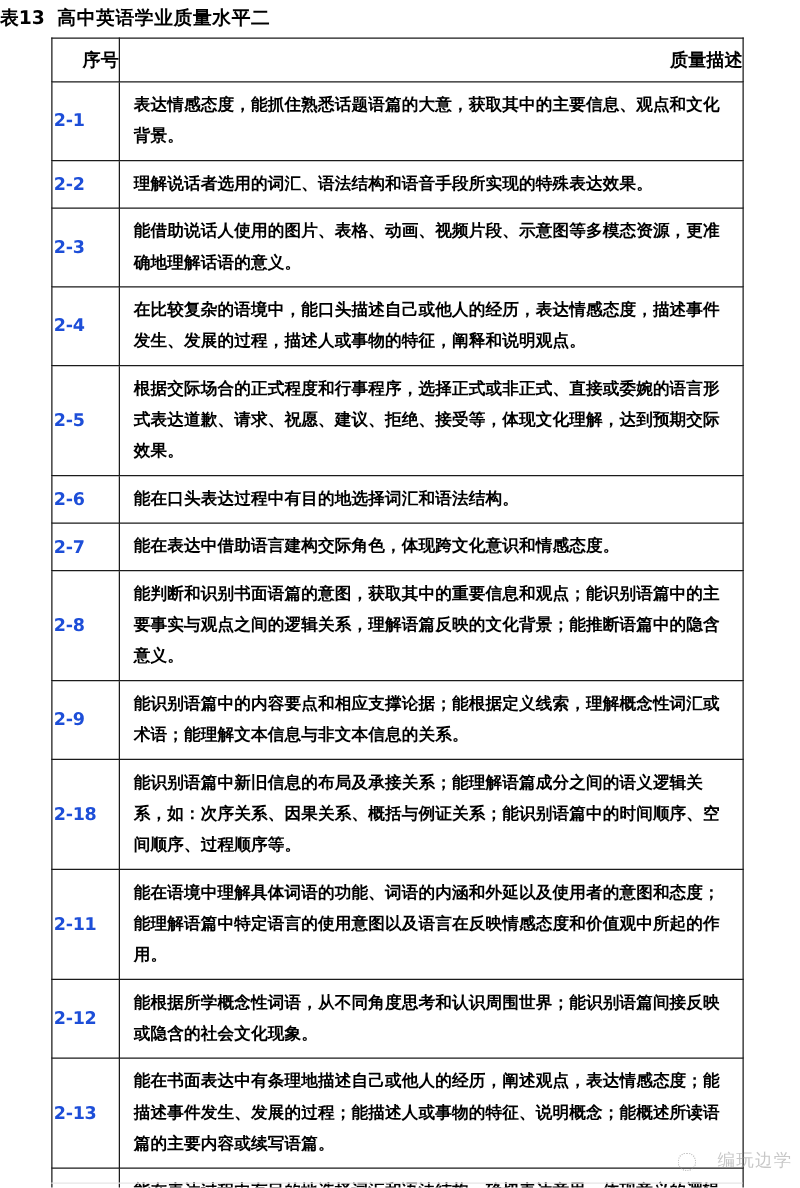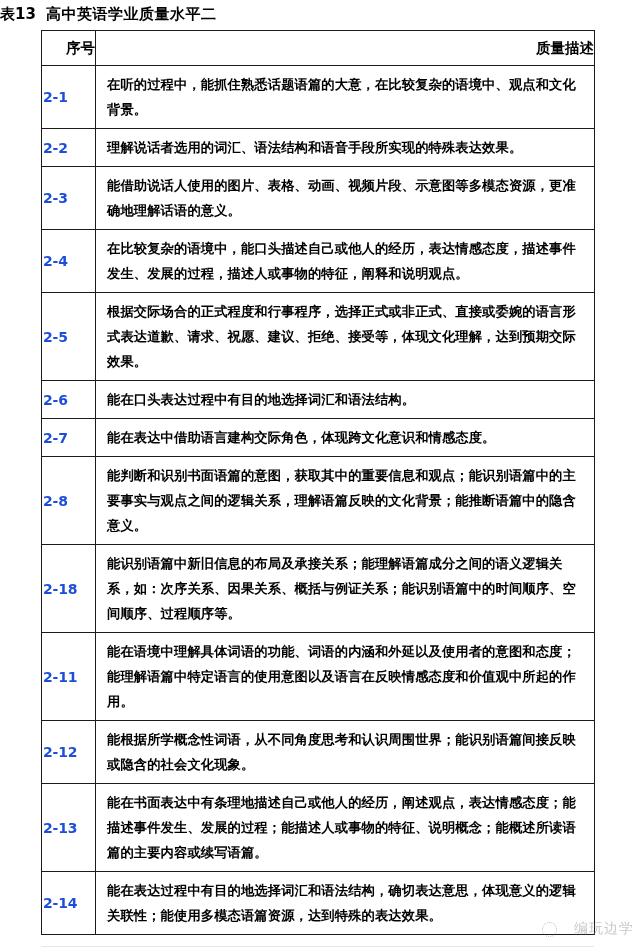--- a/index.html
+++ b/index.html
@@ -144,21 +144,21 @@
       </colgroup>
       <thead>
         <tr>
           <th>序号</th>
           <th>质量描述</th>
         </tr>
       </thead>
       <tbody id="table-body">
           <tr>
             <td class="cell-no">2-1</td>
-            <td class="cell-desc">在听的过程中，能抓住熟悉话题语篇的大意，在比较复杂的语境中、观点和文化背景。</td>
+            <td class="cell-desc">表达情感态度，能抓住熟悉话题语篇的大意，获取其中的主要信息、观点和文化背景。</td>
           </tr>
           <tr>
             <td class="cell-no">2-2</td>
             <td class="cell-desc">理解说话者选用的词汇、语法结构和语音手段所实现的特殊表达效果。</td>
           </tr>
           <tr>
             <td class="cell-no">2-3</td>
             <td class="cell-desc">能借助说话人使用的图片、表格、动画、视频片段、示意图等多模态资源，更准确地理解话语的意义。</td>
           </tr>
           <tr>
@@ -173,20 +173,24 @@
             <td class="cell-no">2-6</td>
             <td class="cell-desc">能在口头表达过程中有目的地选择词汇和语法结构。</td>
           </tr>
           <tr>
             <td class="cell-no">2-7</td>
             <td class="cell-desc">能在表达中借助语言建构交际角色，体现跨文化意识和情感态度。</td>
           </tr>
           <tr>
             <td class="cell-no">2-8</td>
             <td class="cell-desc">能判断和识别书面语篇的意图，获取其中的重要信息和观点；能识别语篇中的主要事实与观点之间的逻辑关系，理解语篇反映的文化背景；能推断语篇中的隐含意义。</td>
+          </tr>
+          <tr>
+            <td class="cell-no">2-9</td>
+            <td class="cell-desc">能识别语篇中的内容要点和相应支撑论据；能根据定义线索，理解概念性词汇或术语；能理解文本信息与非文本信息的关系。</td>
           </tr>
           <tr>
             <td class="cell-no">2-18</td>
             <td class="cell-desc">能识别语篇中新旧信息的布局及承接关系；能理解语篇成分之间的语义逻辑关系，如：次序关系、因果关系、概括与例证关系；能识别语篇中的时间顺序、空间顺序、过程顺序等。</td>
           </tr>
           <tr>
             <td class="cell-no">2-11</td>
             <td class="cell-desc">能在语境中理解具体词语的功能、词语的内涵和外延以及使用者的意图和态度；能理解语篇中特定语言的使用意图以及语言在反映情感态度和价值观中所起的作用。</td>
           </tr>
           <tr>

